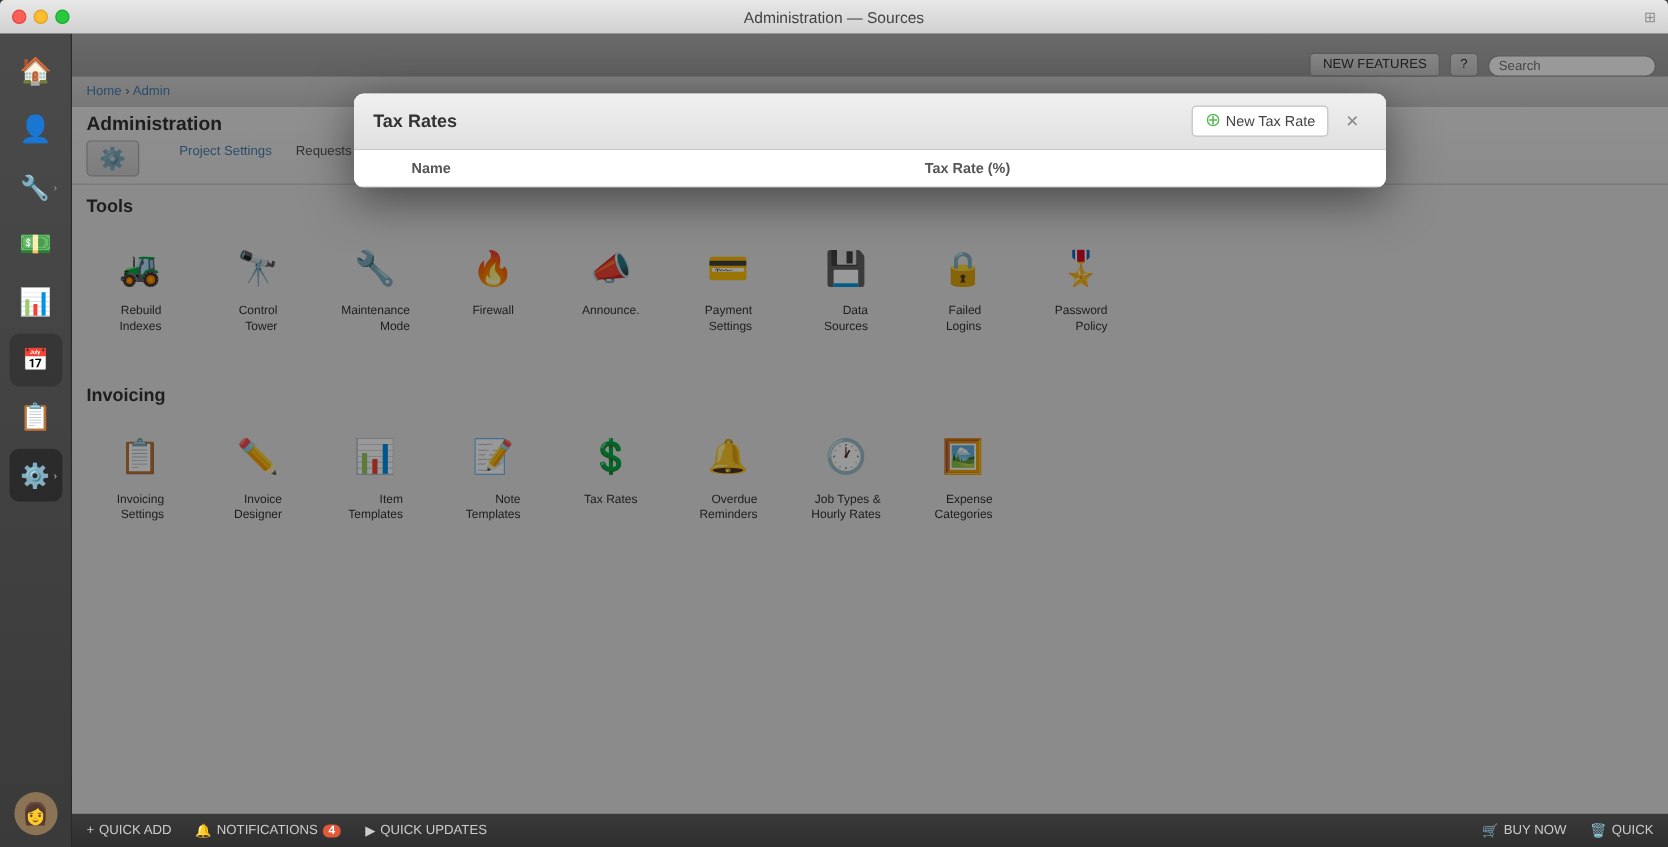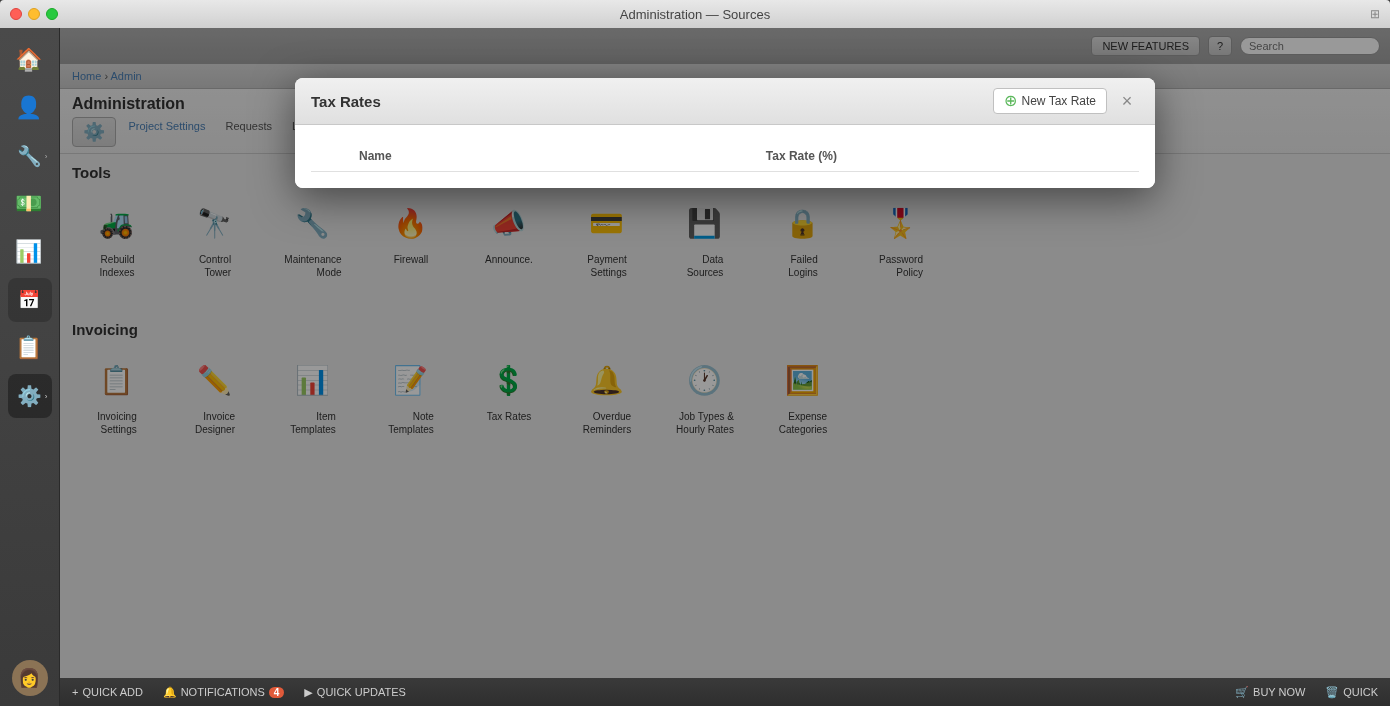--- a/index.html
+++ b/index.html
@@ -57,21 +57,21 @@
       background: #c8c8c8;
       overflow: hidden;
       position: relative;
     }
 
     
     .top-bar {
       background: linear-gradient(to bottom, #b0b0b0, #a0a0a0);
       height: 36px;
       display: flex;
-      align-items: center;
+      align-items: flex-end;
       justify-content: flex-end;
       padding: 0 10px;
       gap: 8px;
     }
     .top-bar-btn {
       background: linear-gradient(to bottom, #e0e0e0, #c8c8c8);
       border: 1px solid #999;
       border-radius: 4px;
       padding: 3px 10px;
       font-size: 11px;
@@ -248,21 +248,21 @@
       color: #888;
       width: 24px; height: 24px;
       display: flex;
       align-items: center;
       justify-content: center;
       border-radius: 3px;
     }
 
     
     .modal-body {
-      padding: 16px;
+      padding: 0;
       background: white;
     }
     .tax-table {
       width: 100%;
       border-collapse: collapse;
     }
     .tax-table th {
       padding: 8px 16px;
       text-align: left;
       font-size: 12px;
@@ -365,21 +365,21 @@
         </div>
       </div>
 
       <div style="padding: 6px 12px; background: linear-gradient(to bottom, #f0f0f0, #e8e8e8); border-bottom: 1px solid #c8c8c8;">
         <div style="font-size:16px; font-weight:bold; color:#333; margin-bottom:2px;">Administration</div>
 
         <div style="display:flex; gap:4px; margin-top:4px;">
           <div style="background: linear-gradient(to bottom, #e0e0e0, #d0d0d0); border:1px solid #aaa; border-radius:4px; padding:3px 10px; font-size:11px; color:#555; display:flex; align-items:center; gap:4px; cursor:pointer;">
             <span style="font-size:18px;">⚙️</span>
           </div>
-          <div style="font-size:11px; color:#4a7fb5; padding:3px 8px; cursor:pointer; border-radius:4px;">Project Settings</div>
+          <div style="font-size:11px; color:#4a7fb5; padding:3px 8px; cursor:pointer; border-radius:4px;margin-left:21px;">Project Settings</div>
           <div style="font-size:11px; color:#555; padding:3px 8px; cursor:pointer;">Requests</div>
           <div style="font-size:11px; color:#555; padding:3px 8px; cursor:pointer;">Labels</div>
           <div style="font-size:11px; color:#555; padding:3px 8px; cursor:pointer;">Categories</div>
           <div style="font-size:11px; color:#555; padding:3px 8px; cursor:pointer;">Data Cleanup</div>
           <div style="font-size:11px; color:#555; padding:3px 8px; cursor:pointer;">Settings</div>
         </div>
       </div>
 
       <div class="section">
         <div class="section-title">Tools</div>

